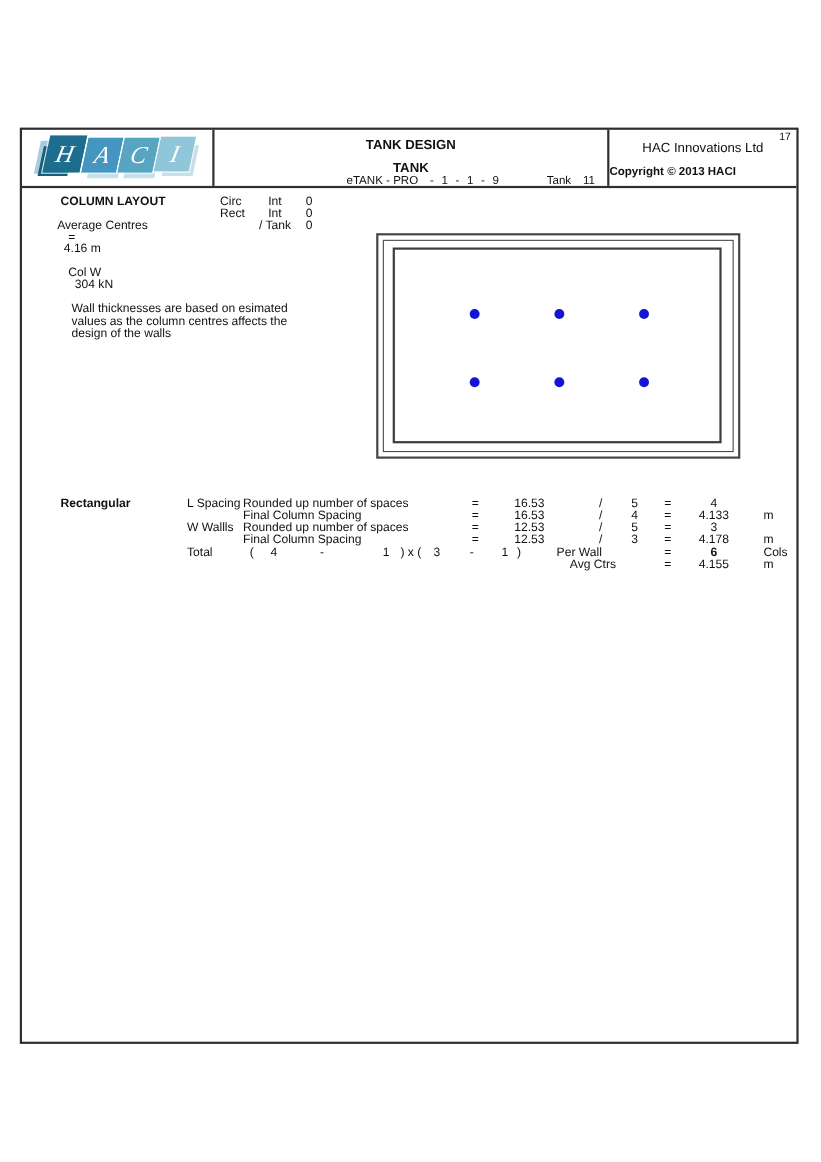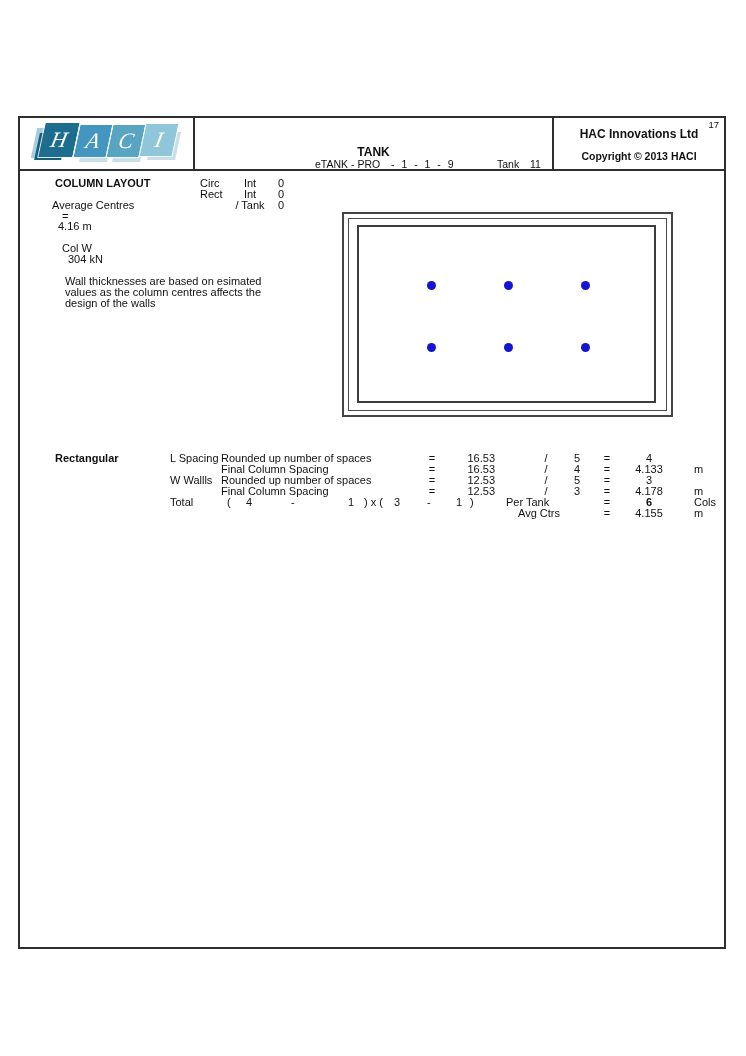--- a/index.html
+++ b/index.html
@@ -33,22 +33,22 @@
              font-weight:bold;font-size:12px;}
   .doc-subtitle{position:absolute;top:27px;left:0;width:100%;text-align:center;
                 font-weight:bold;font-size:12px;}
   .program{position:absolute;top:40px;left:120px;font-size:10.5px;}
   .version{position:absolute;top:40px;left:196px;font-size:10.5px;word-spacing:4px;}
   .tank-label{position:absolute;top:40px;left:302px;font-size:10.5px;}
   .tank-number{position:absolute;top:40px;left:335px;font-size:10.5px;}
 
   .page-num{position:absolute;top:1px;right:5px;font-size:9.5px;}
   .company{position:absolute;top:9px;left:0;width:100%;text-align:center;
-           font-weight:bold;font-size:12px;}
-  .copyright{position:absolute;top:32px;left:0;width:100%;text-align:center;
+           font-weight:normal;font-size:12px;}
+  .copyright{position:absolute;top:32px;left:0;width:100%;text-align:left;
              font-weight:bold;font-size:10.5px;}
 
   
   .section-title{left:55px;top:178px;font-weight:bold;}
   .params{position:absolute;left:200px;top:178px;width:110px;}
   .p-row{position:relative;height:11px;}
   .p-row span{position:absolute;line-height:11px;white-space:nowrap;}
   .p-name{left:0;}
   .p-type{left:28px;width:44px;text-align:center;}
   .p-value{left:74px;width:14px;text-align:center;}
@@ -120,20 +120,21 @@
               <span>C</span>
             </div>
             <div class="tile" style="left: 110px; top: 12px; width: 28px; height: 28px; background: rgb(198, 223, 233);"></div>
             <div class="tile lettered" style="left: 103px; top: 4px; width: 32px; height: 32px; background: rgb(143, 198, 217);">
               <span>I</span>
             </div>
           </div>
       </div>
 
       <div class="cell title-cell">
+        <div class="doc-title">TANK DESIGN</div>
         <div class="doc-subtitle">TANK</div>
         <span class="program">eTANK - PRO</span>
         <span class="version">- 1 - 1 - 9</span>
         <span class="tank-label">Tank</span>
         <span class="tank-number">11</span>
       </div>
 
       <div class="cell right-cell">
         <div class="page-num">17</div>
         <div class="company">HAC Innovations Ltd</div>
@@ -232,21 +233,21 @@
         <span class="r-wall">Total</span>
         <span class="tf-open1">(</span>
         <span class="tf-n1">4</span>
         <span class="tf-minus1">-</span>
         <span class="tf-n2">1</span>
         <span class="tf-cxo">) x (</span>
         <span class="tf-n3">3</span>
         <span class="tf-minus2">-</span>
         <span class="tf-n4">1</span>
         <span class="tf-close2">)</span>
-        <span class="r-pertank">Per Tank</span>
+        <span class="r-pertank">Per Wall</span>
         <span class="r-eq2">=</span>
         <span class="r-res bold">6</span>
         <span class="r-unit">Cols</span>
       </div>
       <div class="calc-row">
         <span class="r-avglabel">Avg Ctrs</span>
         <span class="r-eq2">=</span>
         <span class="r-res">4.155</span>
         <span class="r-unit">m</span>
       </div>

